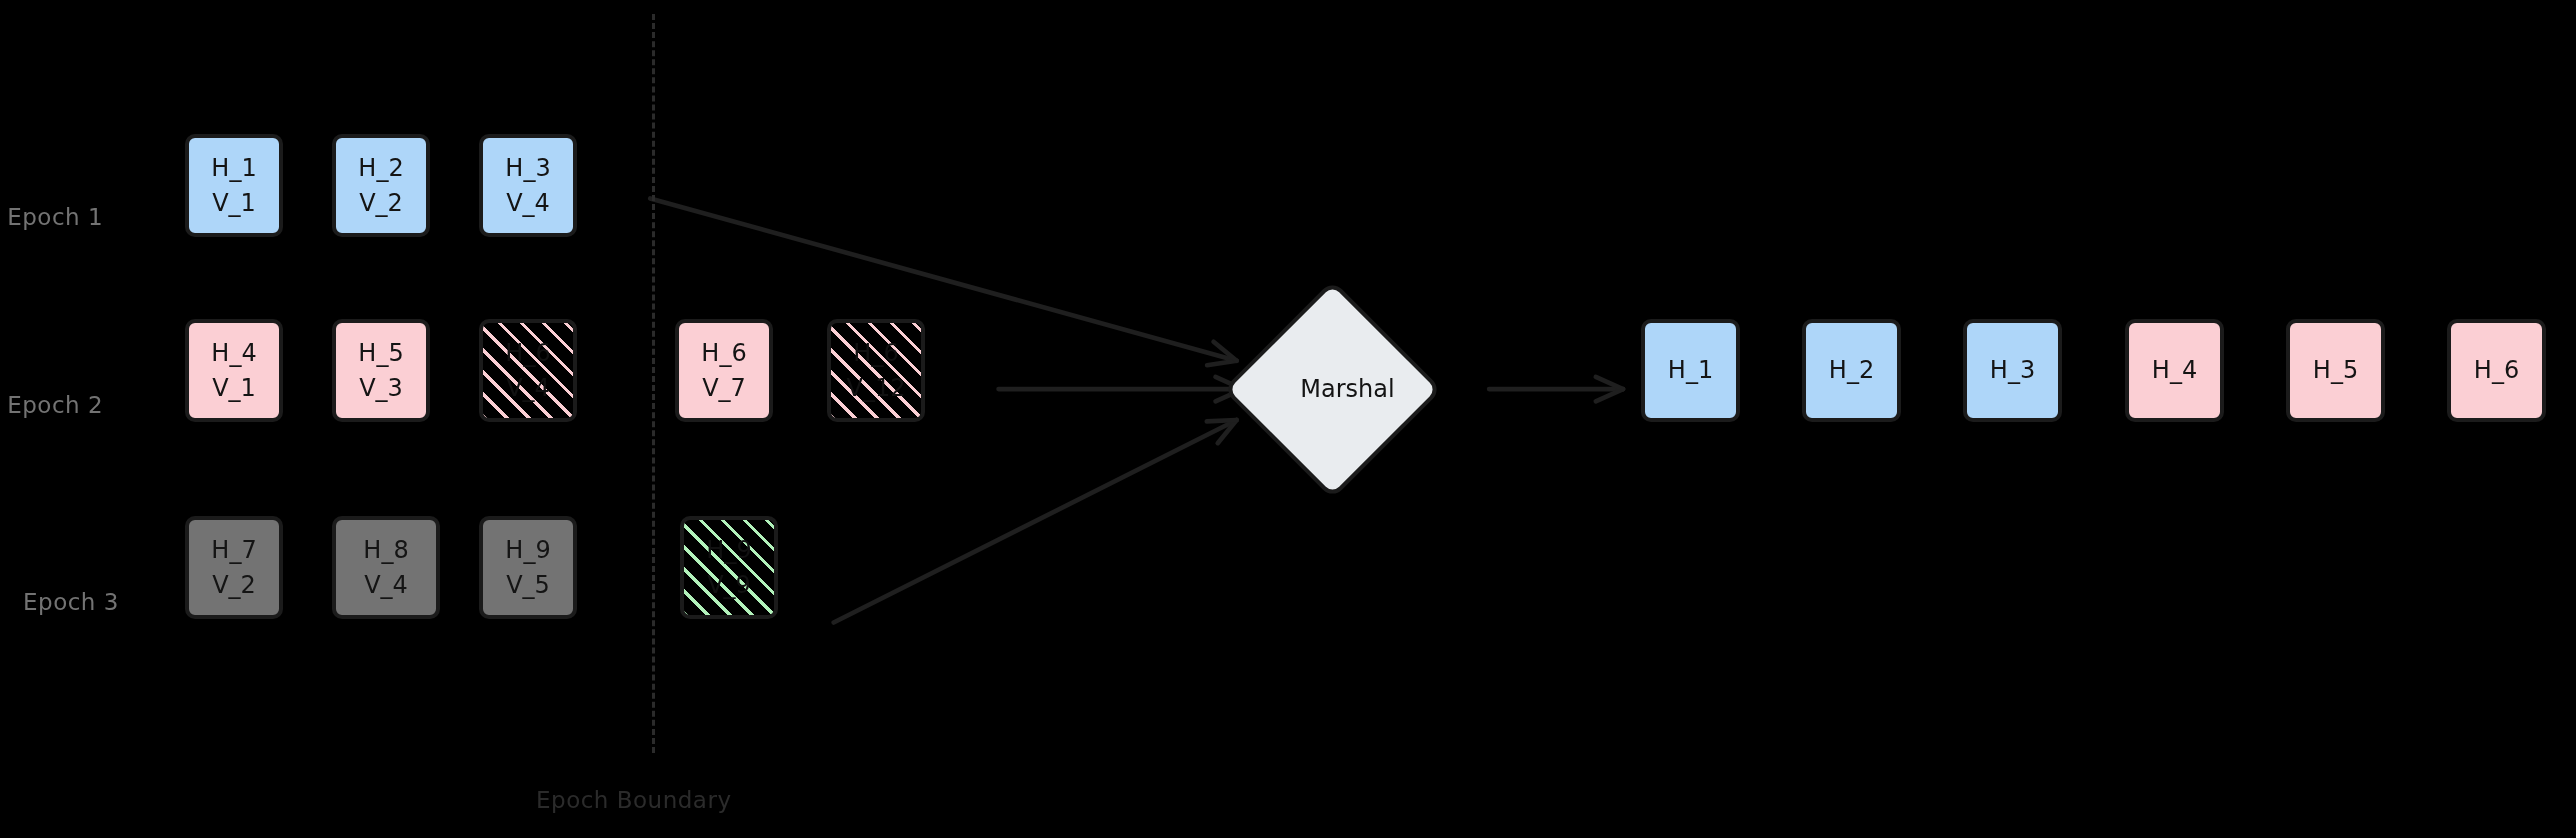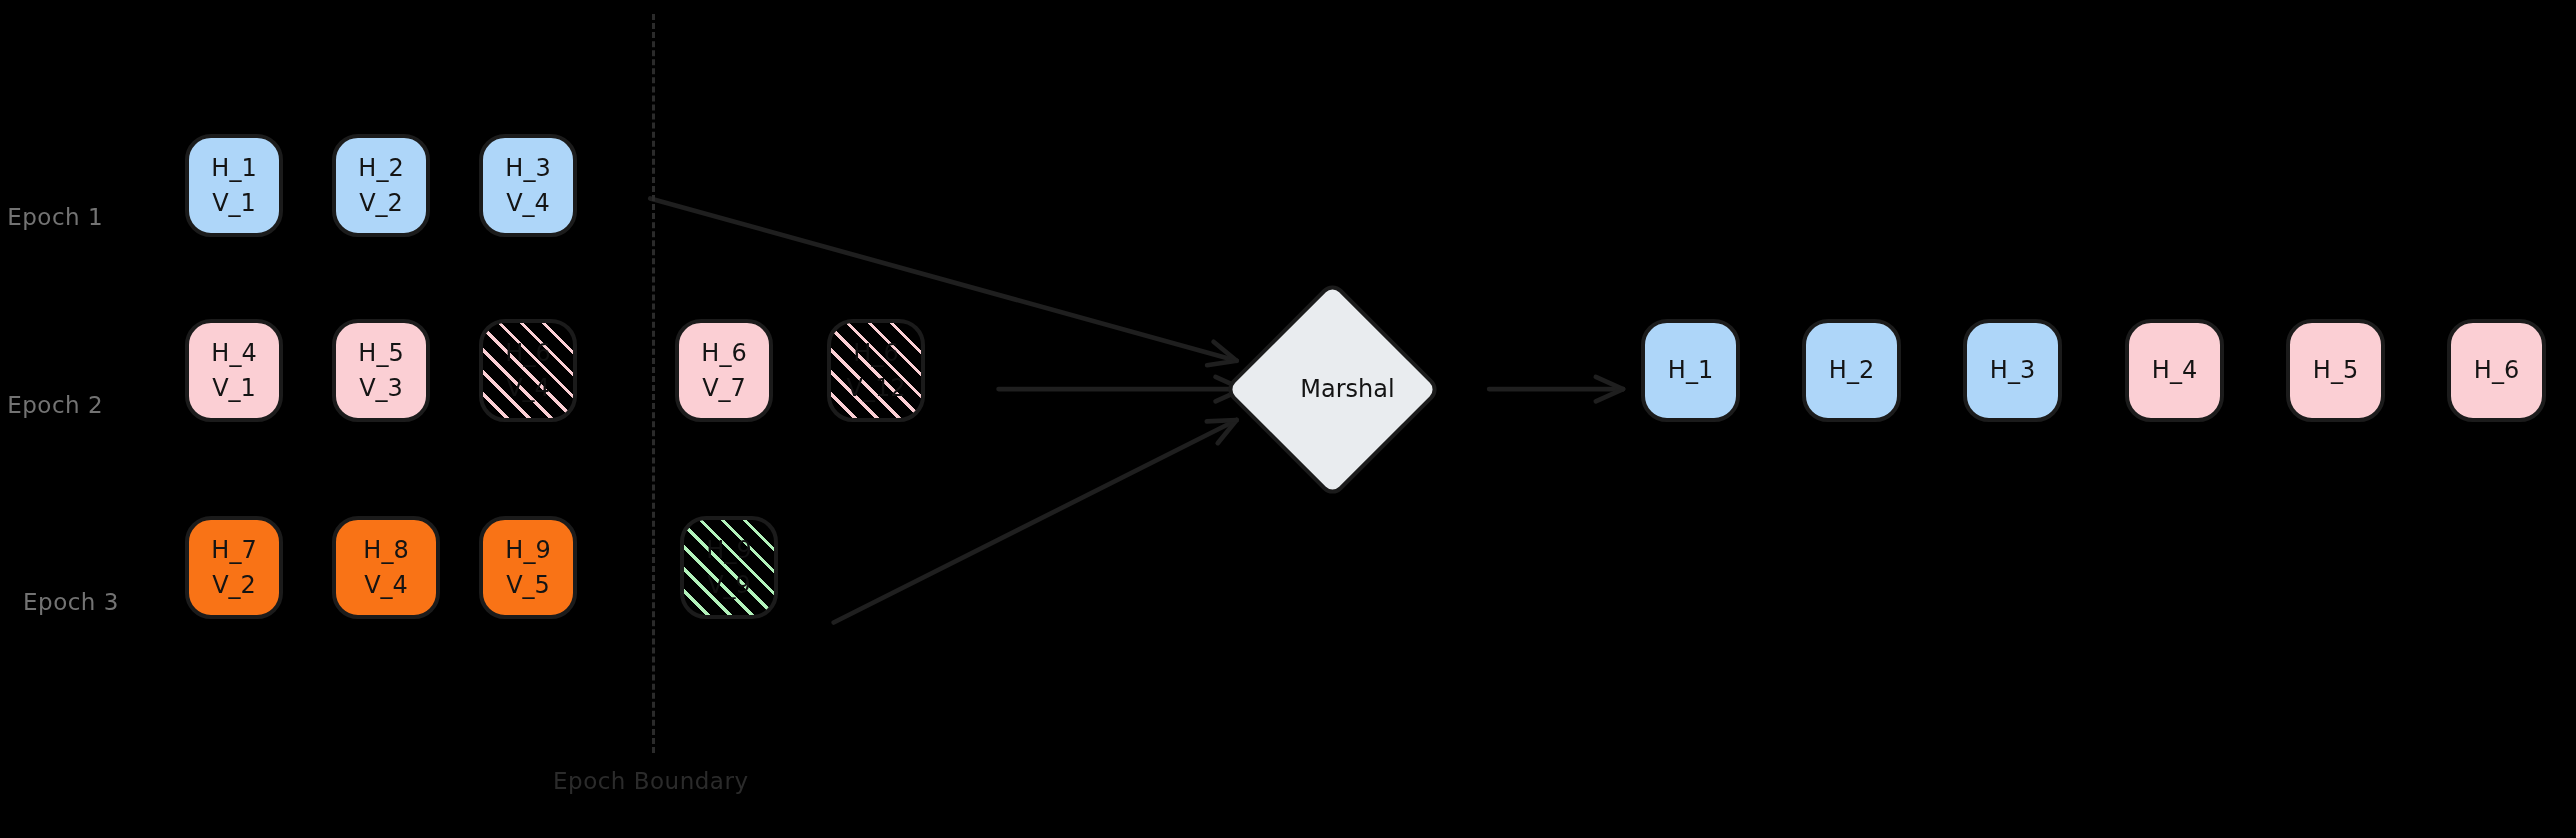--- a/index.html
+++ b/index.html
@@ -47,35 +47,35 @@
     white-space: nowrap;
     letter-spacing: 0.5px;
     line-height: 1;
   }
 
   
   .card {
     position: absolute;
     box-sizing: border-box;
     border: 4.6px solid #1b1b1b;
-    border-radius: 26px;
+    border-radius: 10px;
     display: flex;
     flex-direction: column;
     align-items: center;
     justify-content: center;
     color: #141414;
     font-size: 24px;
     line-height: 1.42;
     overflow: hidden;
   }
   .card .ln { position: relative; z-index: 2; white-space: nowrap; }
 
   .card.blue  { background: #aed6f9; }
   .card.pink  { background: #fbcfd4; }
-  .card.green { background: #f97316; }
+  .card.green { background: #737373; }
 
   
   .card.hatch { background-color: #000000; }
   .card.hatch.pink {
     background-image: repeating-linear-gradient(45deg,
       #fbcfd4 0px, #fbcfd4 3.1px, transparent 3.1px, transparent 15.5px);
   }
   .card.hatch.green {
     background-image: repeating-linear-gradient(45deg,
       #b2f2bb 0px, #b2f2bb 3.1px, transparent 3.1px, transparent 15.5px);
@@ -128,21 +128,21 @@
         <line x1="2400" y1="815" x2="2363.3002593905057" y2="859.9124597321929" stroke="#1f1f1f" stroke-width="9" stroke-linecap="round"></line>
         <line x1="2400" y1="815" x2="2342.0605332845985" y2="817.6491879387585" stroke="#1f1f1f" stroke-width="9" stroke-linecap="round"></line>
       </g>
       <g>
         <line x1="2890" y1="755" x2="3150" y2="755" stroke="#1f1f1f" stroke-width="9" stroke-linecap="round"></line>
         <line x1="3150" y1="755" x2="3097.040841461886" y2="778.650106277455" stroke="#1f1f1f" stroke-width="9" stroke-linecap="round"></line>
         <line x1="3150" y1="755" x2="3097.040841461886" y2="731.349893722545" stroke="#1f1f1f" stroke-width="9" stroke-linecap="round"></line>
       </g>
     </svg>
 <div class="boundary-line" style="left: 652px; top: 14.4px; height: 739px;"></div>
-    <div class="boundary-label" style="left: 536px; top: 770px; margin-left: 17px;">Epoch Boundary</div>
+    <div class="boundary-label" style="left: 536px; top: 789px;">Epoch Boundary</div>
     <div class="epoch-label" style="left: 7.2px; top: 206px;">Epoch 1</div>
     <div class="card blue" style="left: 185px; top: 134px; width: 98px; height: 103px;">
       <div class="ln">H_1</div>
       <div class="ln">V_1</div>
     </div>
     <div class="card blue" style="left: 332px; top: 134px; width: 98px; height: 103px;">
       <div class="ln">H_2</div>
       <div class="ln">V_2</div>
     </div>
     <div class="card blue" style="left: 479px; top: 134px; width: 98px; height: 103px;">

